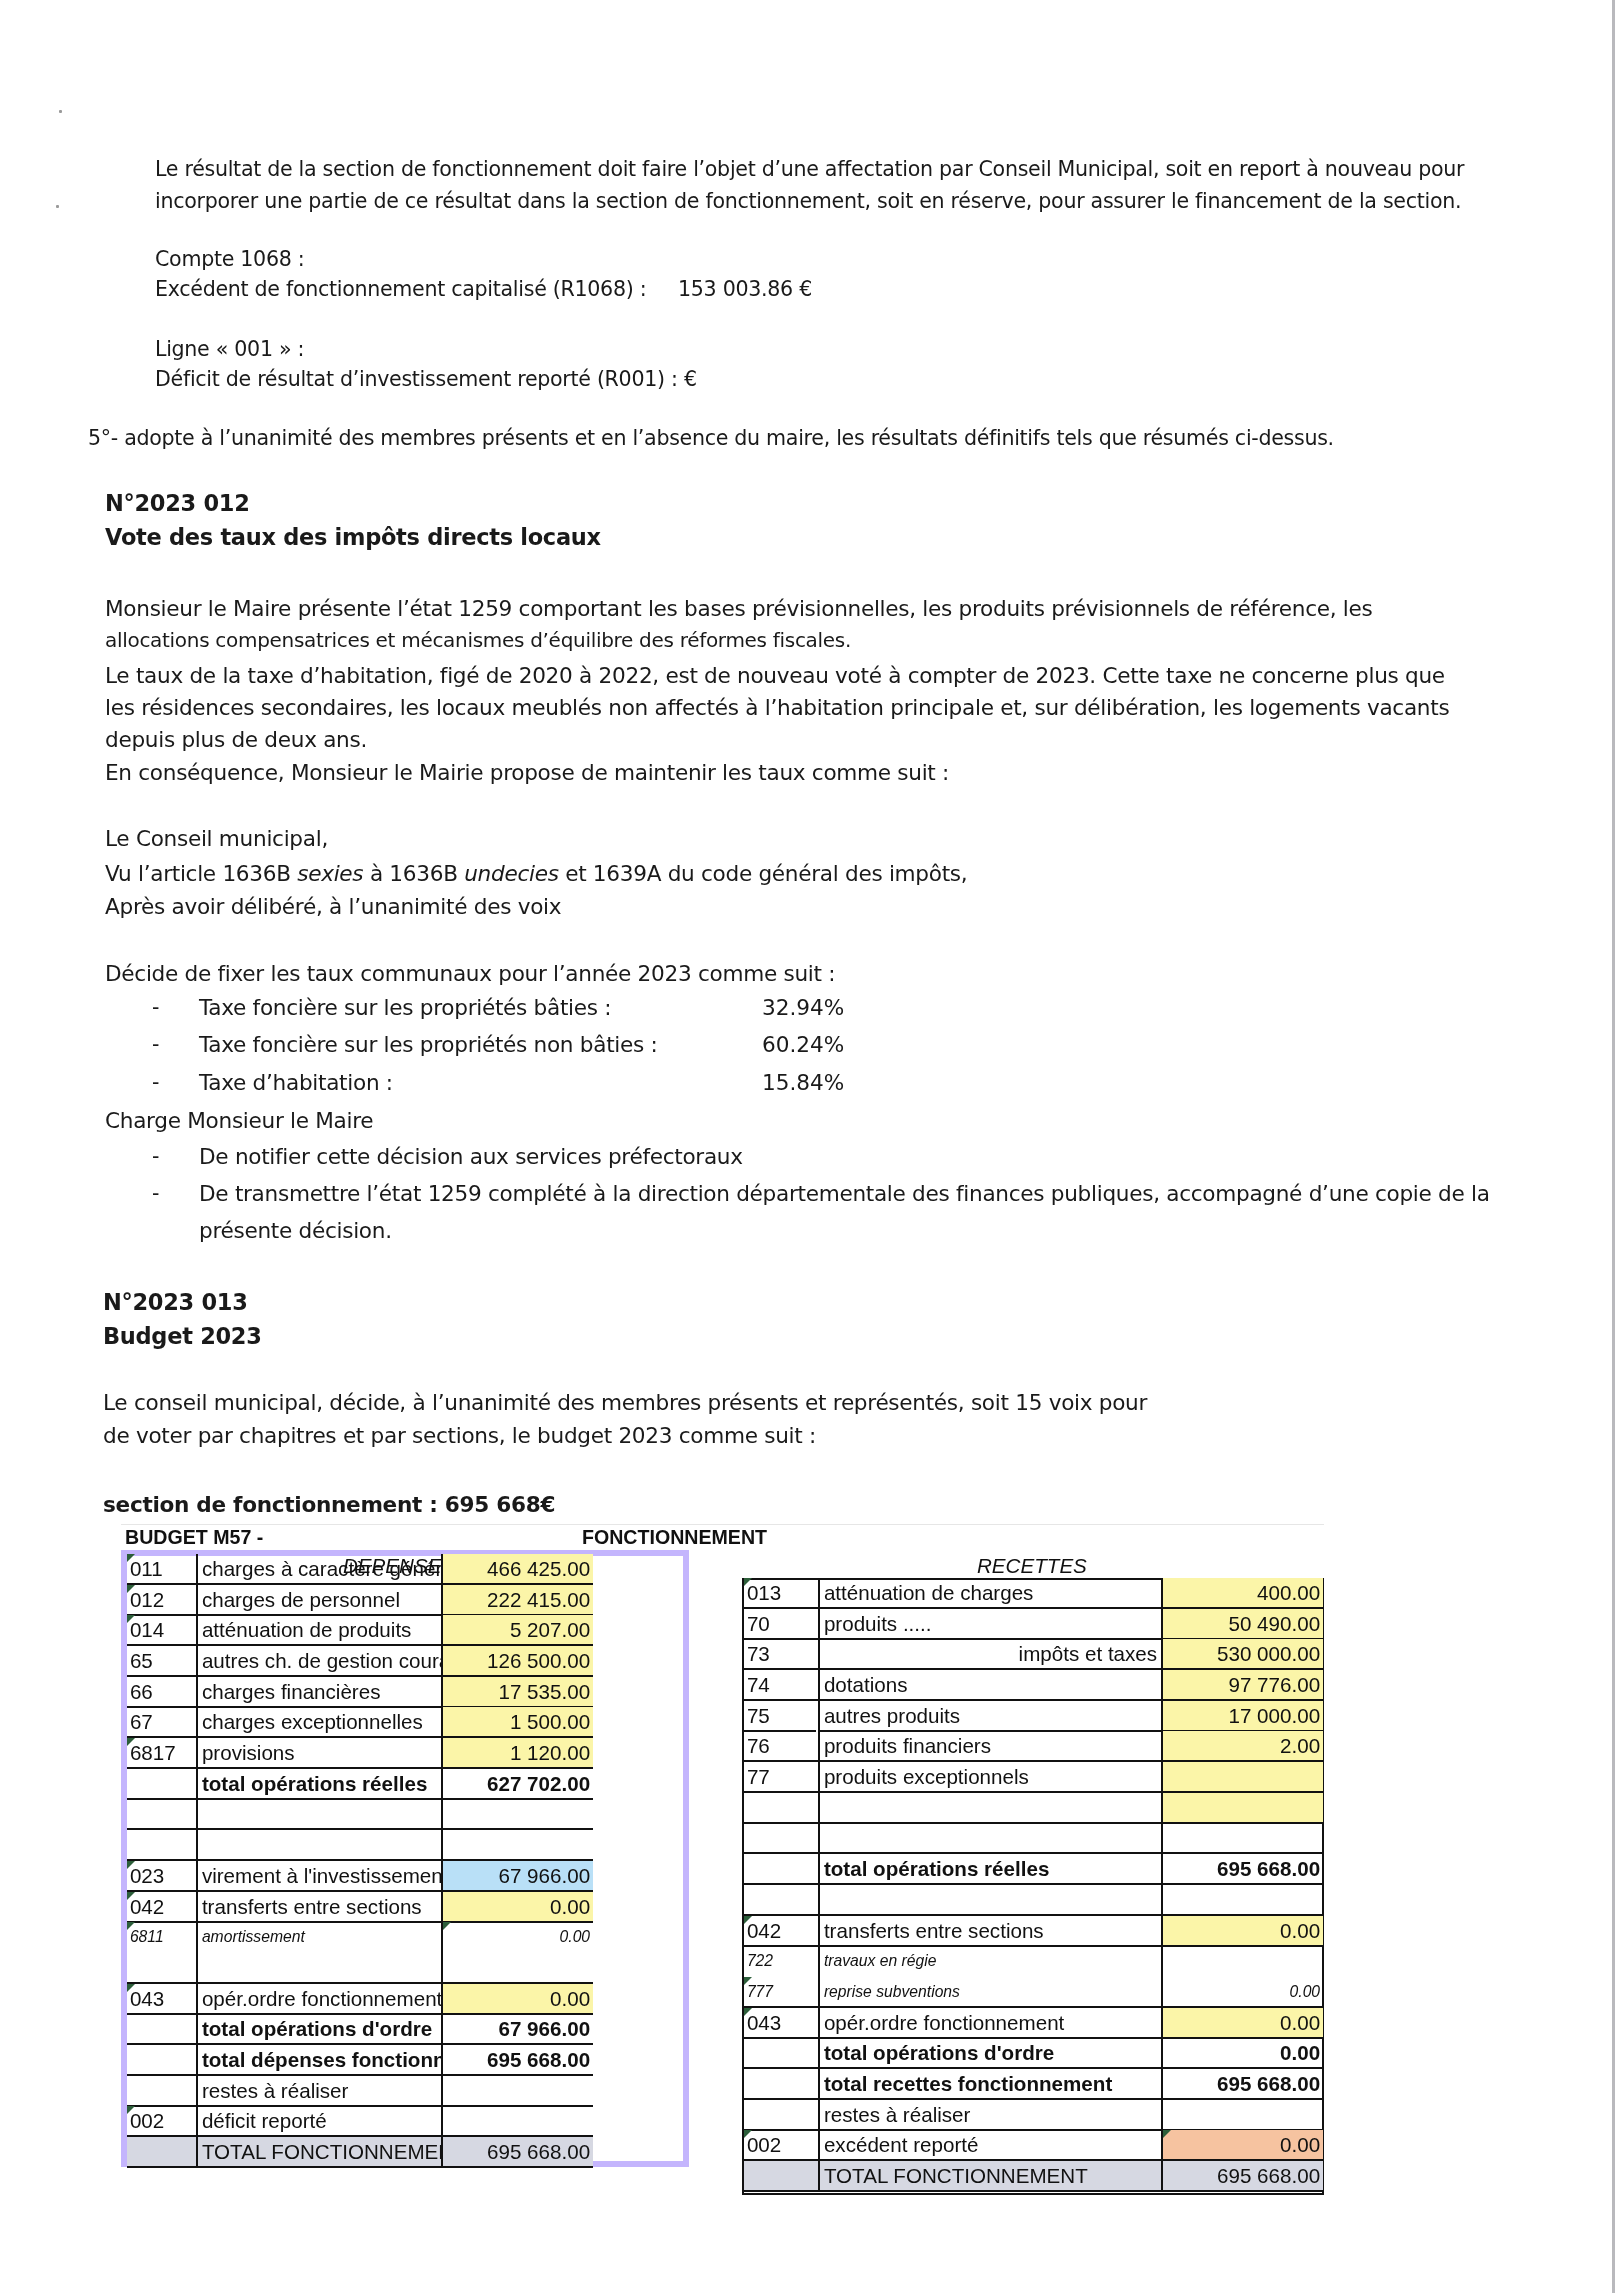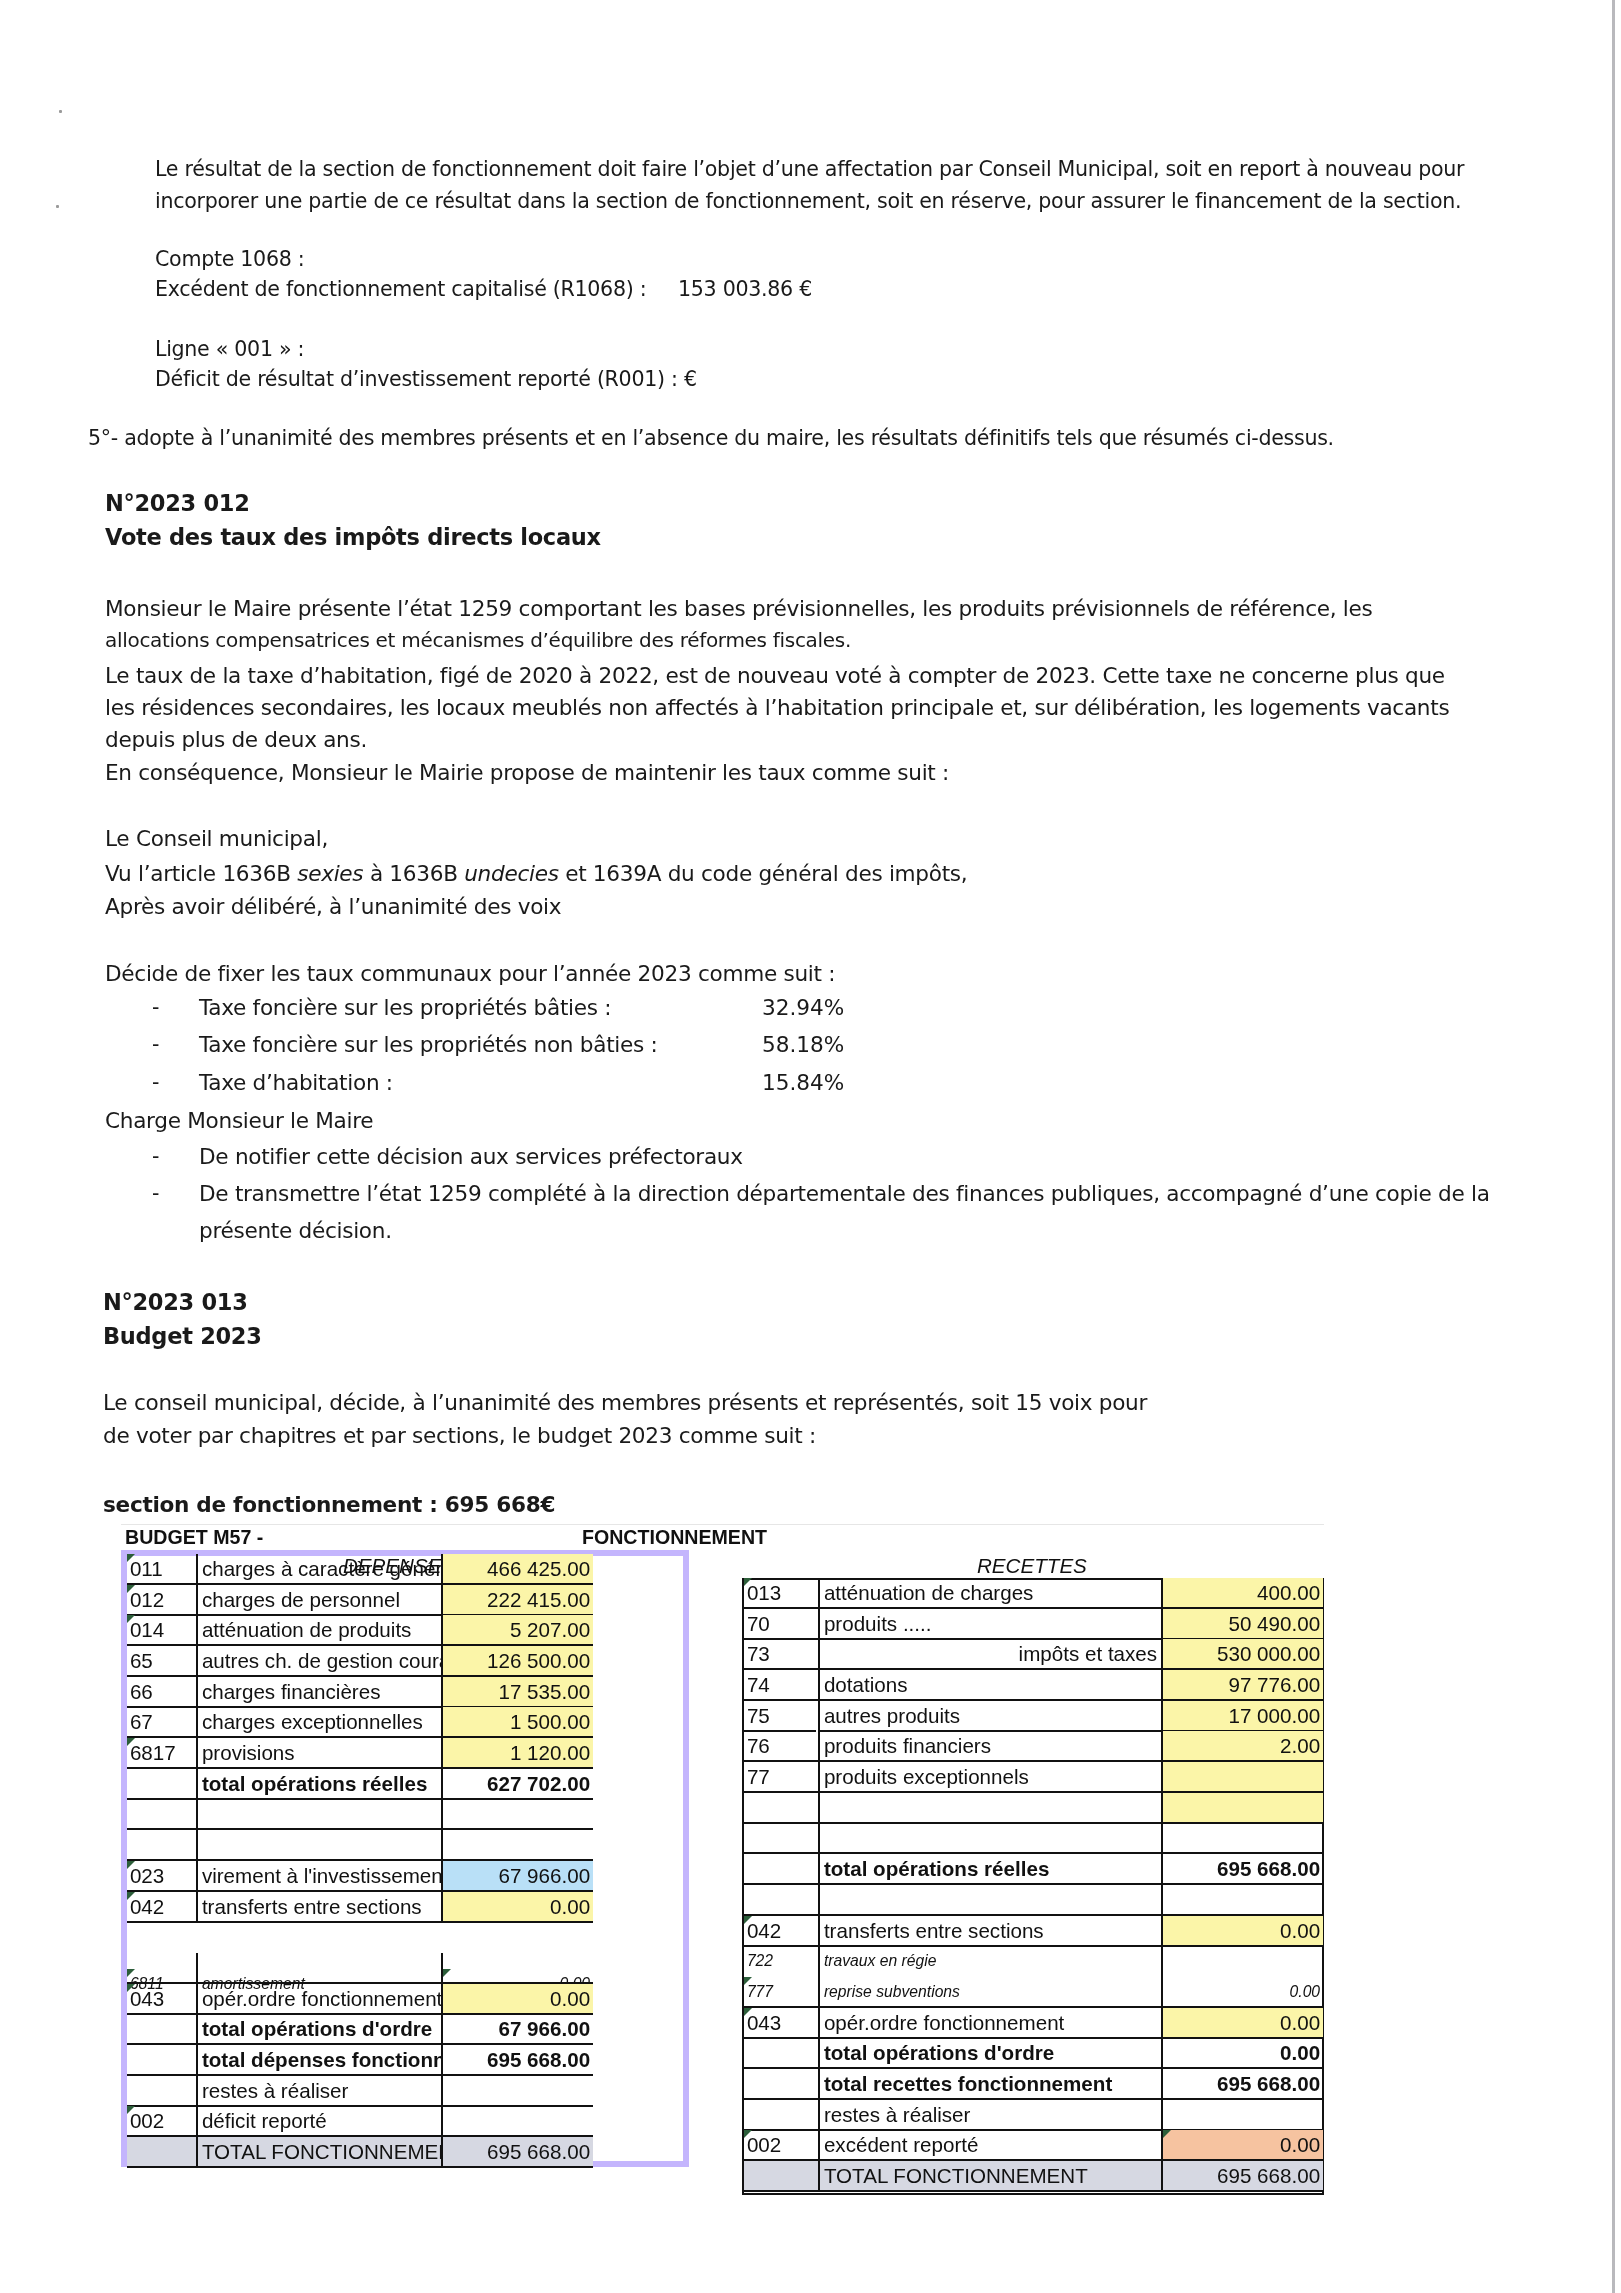--- a/index.html
+++ b/index.html
@@ -64,21 +64,21 @@
 <div class="t" style="left:105px;top:894px;font-size:21.6px">Après avoir délibéré, à l’unanimité des voix</div>
 
 <div class="t" style="left:105px;top:961px;font-size:21.6px">Décide de fixer les taux communaux pour l’année 2023 comme suit :</div>
 
 <div class="dash" style="left:152px;top:995px">-</div>
 <div class="t" style="left:199px;top:995px;font-size:21.6px">Taxe foncière sur les propriétés bâties :</div>
 <div class="pct" style="left:762px;top:995px;font-size:21.6px">32.94%</div>
 
 <div class="dash" style="left:152px;top:1032px">-</div>
 <div class="t" style="left:199px;top:1032px;font-size:21.6px">Taxe foncière sur les propriétés non bâties :</div>
-<div class="pct" style="left:762px;top:1032px;font-size:21.6px">58.18%</div>
+<div class="pct" style="left:762px;top:1032px;font-size:21.6px">60.24%</div>
 
 <div class="dash" style="left:152px;top:1070px">-</div>
 <div class="t" style="left:199px;top:1070px;font-size:21.6px">Taxe d’habitation :</div>
 <div class="pct" style="left:762px;top:1070px;font-size:21.6px">15.84%</div>
 
 <div class="t" style="left:105px;top:1108px;font-size:21.6px">Charge Monsieur le Maire</div>
 <div class="dash" style="left:152px;top:1144px">-</div>
 <div class="t" style="left:199px;top:1144px;font-size:21.6px">De notifier cette décision aux services préfectoraux</div>
 <div class="dash" style="left:152px;top:1181px">-</div>
 <div class="t" style="left:199px;top:1181px;font-size:21.6px">De transmettre l’état 1259 complété à la direction départementale des finances publiques, accompagné d’une copie de la</div>
@@ -150,21 +150,21 @@
     <div class="row" style="top: 305px; width: 466px;">
       <div class="cell code grid-b" style="left: 0px; width: 69px;"><span class="tri"></span>023</div>
       <div class="cell label grid-l grid-b" style="left: 69px; width: 245px;">virement à l'investissement</div>
       <div class="cell num grid-l grid-b blue" style="left: 314px; width: 152px;">67 966.00</div>
     </div>
     <div class="row" style="top: 336px; width: 466px;">
       <div class="cell code grid-b" style="left: 0px; width: 69px;"><span class="tri"></span>042</div>
       <div class="cell label grid-l grid-b" style="left: 69px; width: 245px;">transferts entre sections</div>
       <div class="cell num grid-l grid-b yellow" style="left: 314px; width: 152px;">0.00</div>
     </div>
-    <div class="row" style="top: 366px; width: 466px; margin-top: 47px;">
+    <div class="row" style="top: 366px; width: 466px;">
       <div class="cell code small" style="left: 0px; width: 69px;"><span class="tri"></span>6811</div>
       <div class="cell label grid-l small" style="left: 69px; width: 245px;">amortissement</div>
       <div class="cell num grid-l small" style="left: 314px; width: 152px;"><span class="tri"></span>0.00</div>
     </div>
     <div class="row" style="top: 397px; width: 466px;">
       <div class="cell code grid-b" style="left: 0px; width: 69px;"></div>
       <div class="cell label grid-l grid-b" style="left: 69px; width: 245px;"></div>
       <div class="cell num grid-l grid-b" style="left: 314px; width: 152px;"></div>
     </div>
     <div class="row" style="top: 428px; width: 466px;">

